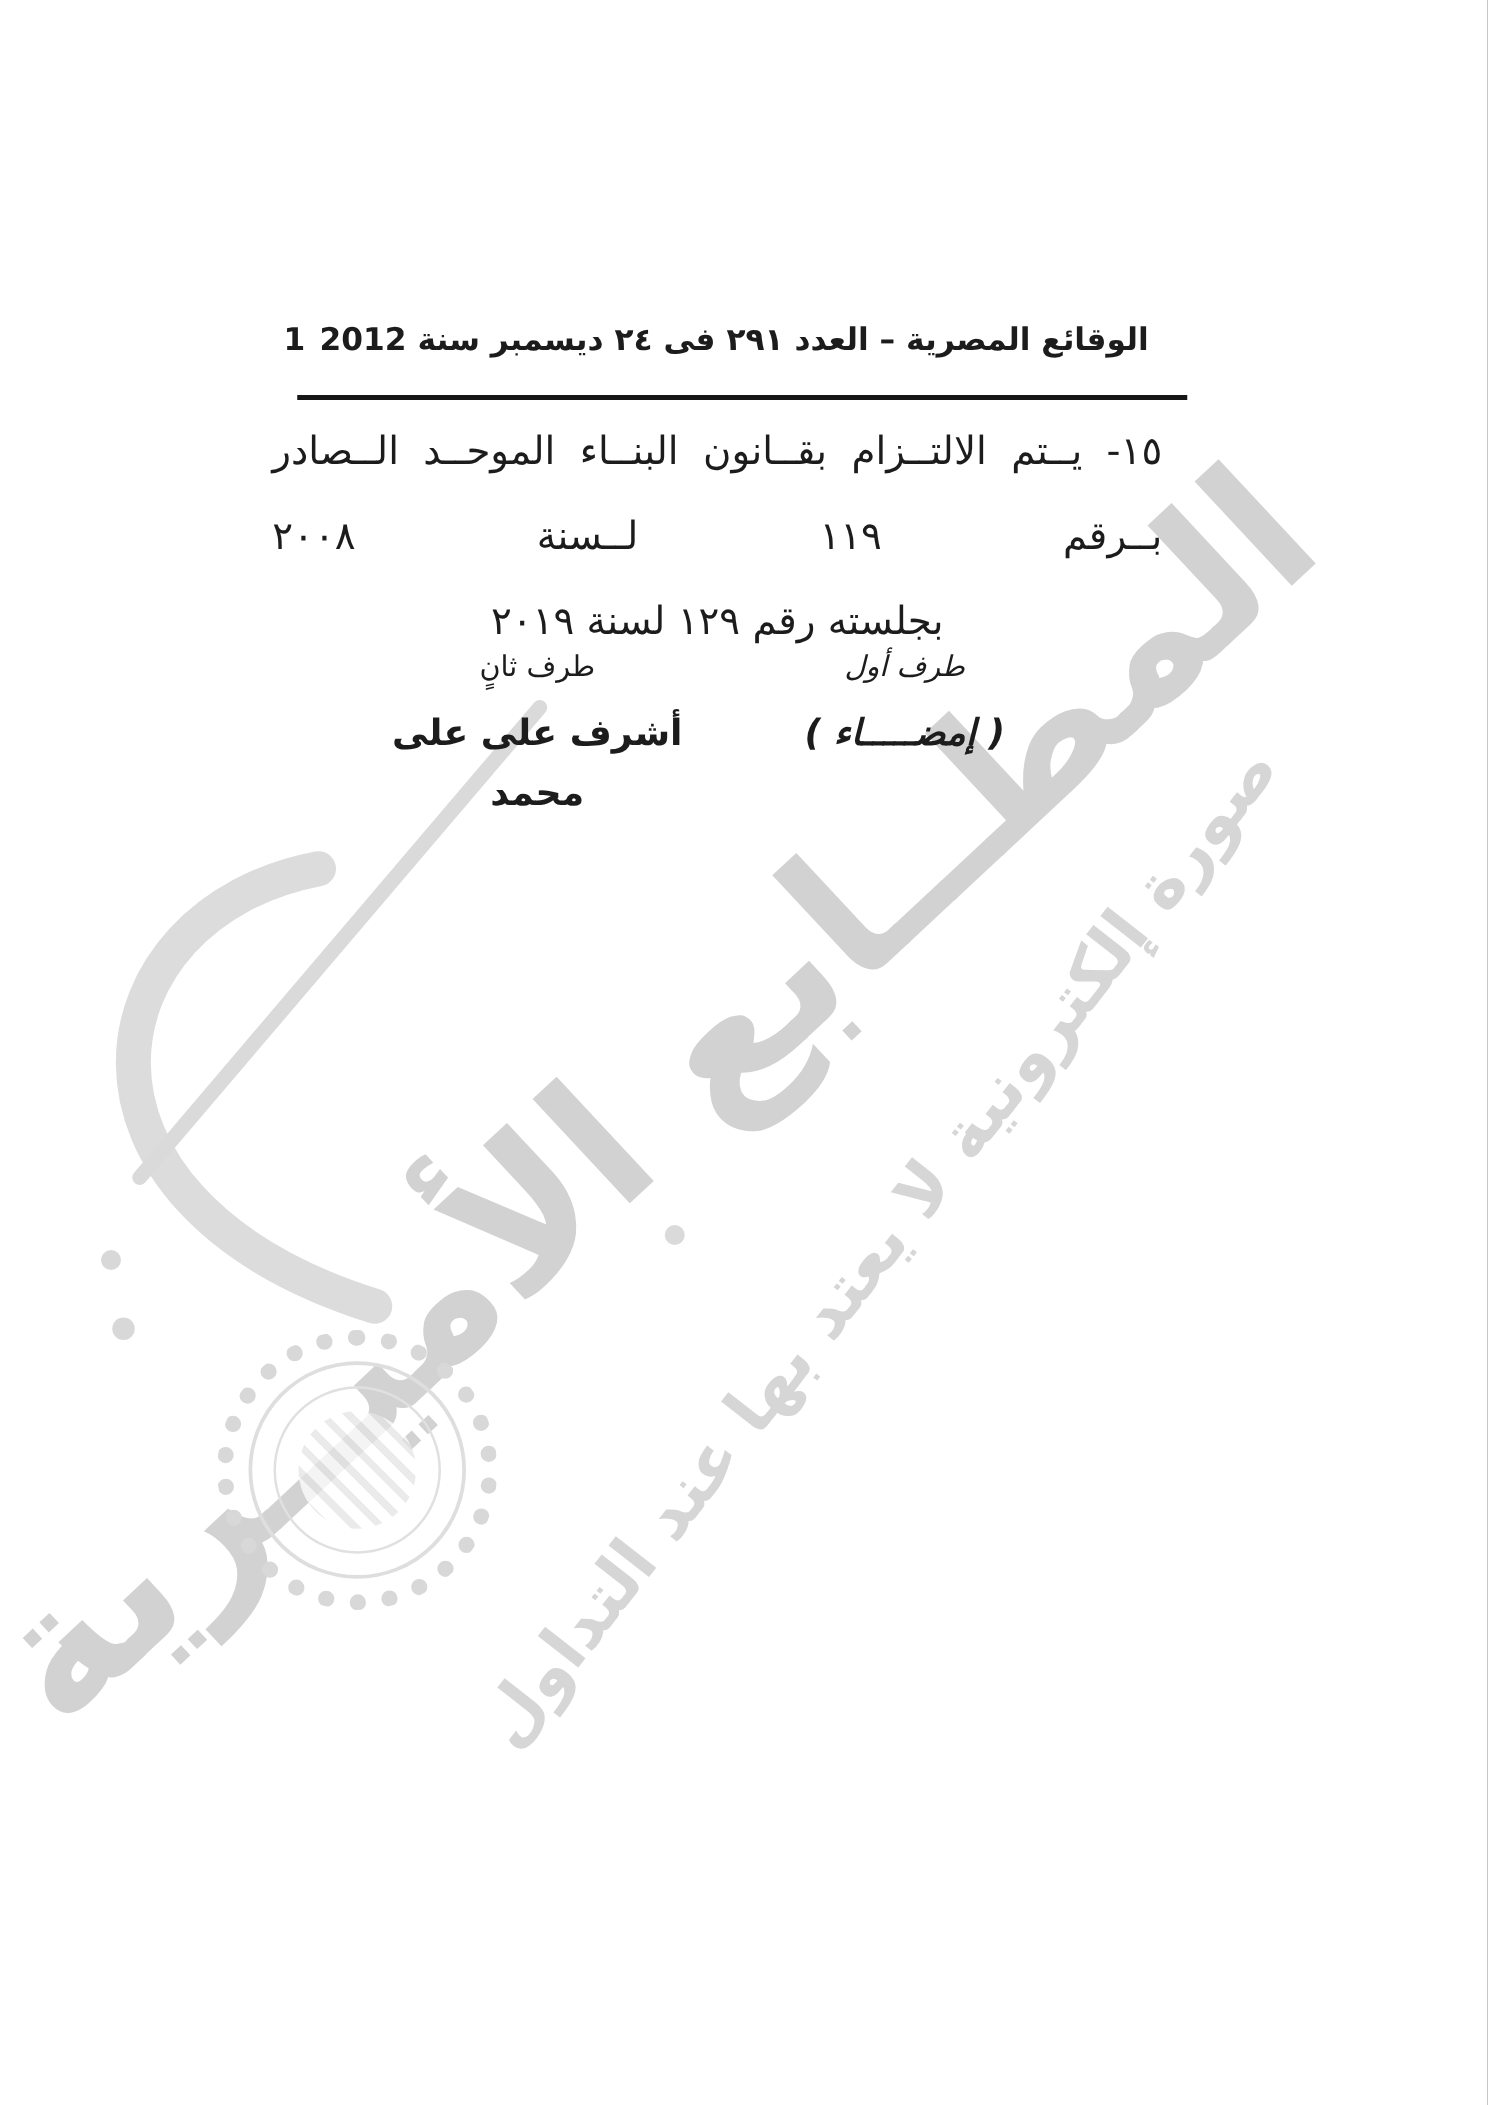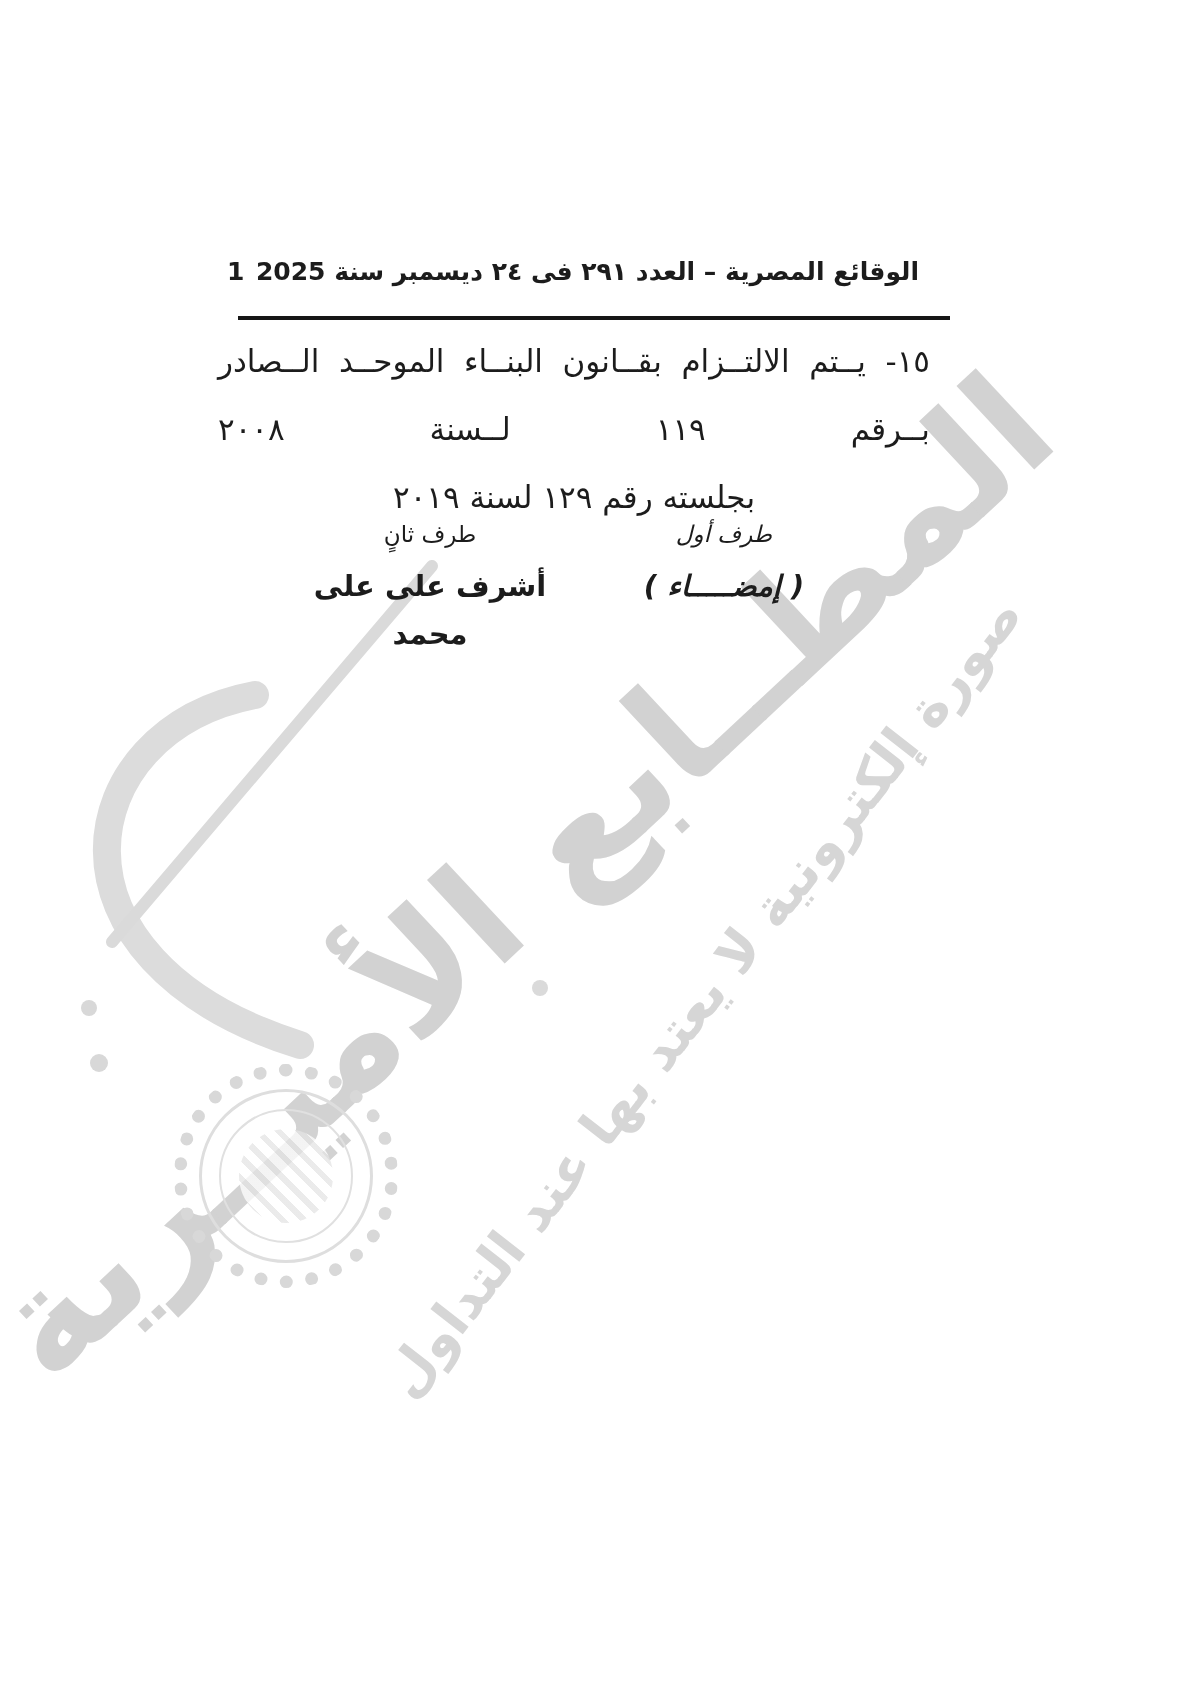--- a/index.html
+++ b/index.html
@@ -111,21 +111,21 @@
     <circle cx="540" cy="988" r="8" fill="#dadada"></circle>
   </svg>
 
   <div class="seal">
     <div class="seal-ring1"></div>
     <div class="seal-ring2"></div>
     <div class="seal-core"></div>
   </div>
 
   <div class="header-row">
-    <div class="header-title">الوقائع المصرية – العدد ٢٩١ فى ٢٤ ديسمبر سنة 2025</div>
+    <div class="header-title">الوقائع المصرية – العدد ٢٩١ فى ٢٤ ديسمبر سنة 2012</div>
     <div class="page-number">1</div>
   </div>
   <div class="header-rule"></div>
 
   <div class="clause">
     <div class="clause-line justified">١٥- يــتم الالتــزام بقــانون البنــاء الموحــد الــصادر بــرقم ١١٩ لــسنة ٢٠٠٨</div>
     <div class="clause-line rightaligned">بجلسته رقم ١٢٩ لسنة ٢٠١٩</div>
   </div>
 
   <div class="sig-row sig-labels">

